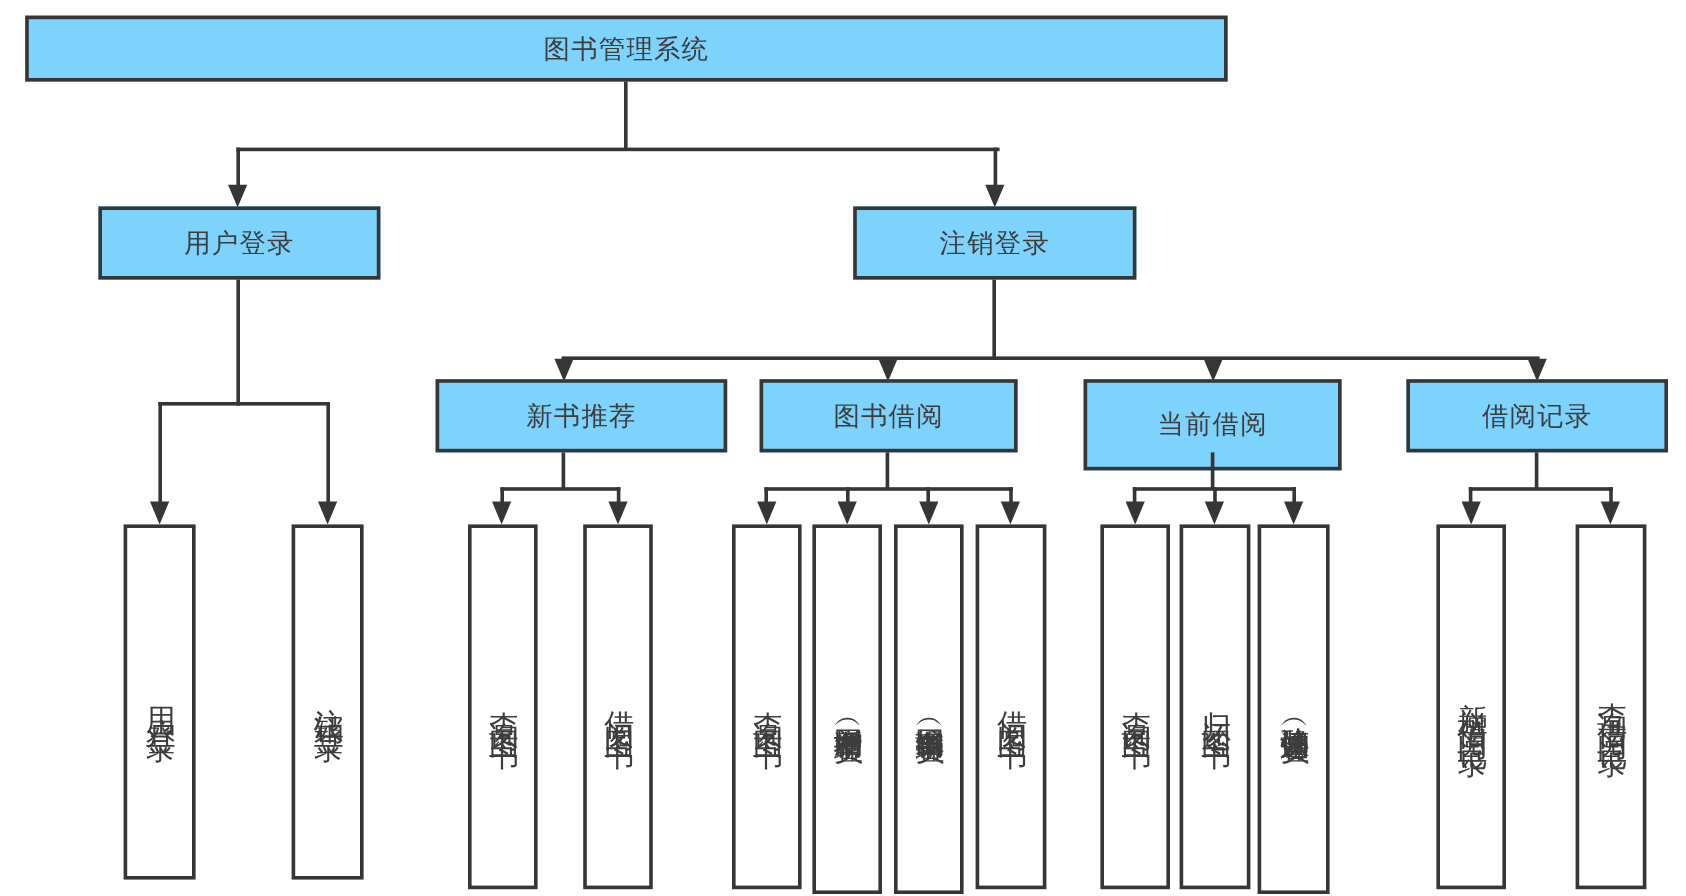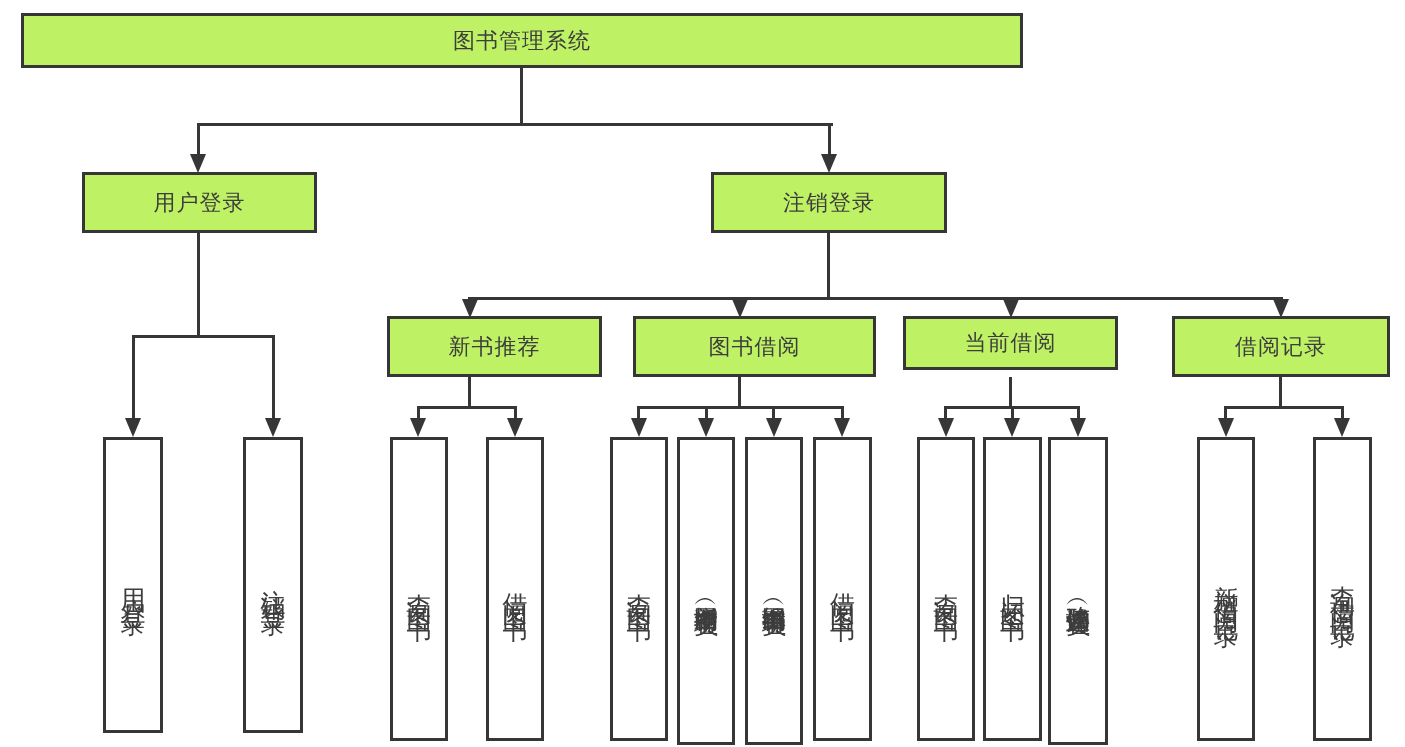--- a/index.html
+++ b/index.html
@@ -8,21 +8,21 @@
     width: 1405px;
     height: 747px;
     background: #ffffff;
     font-family: "Liberation Sans", sans-serif;
     overflow: hidden;
   }
   .node {
     position: absolute;
     box-sizing: border-box;
     border: 3px solid #363636;
-    background: #bef264;
+    background: #7dd3fc;
     display: flex;
     align-items: center;
     justify-content: center;
     color: #3d3d3d;
     font-size: 22px;
     letter-spacing: 1px;
     white-space: nowrap;
   }
   .vnode {
     position: absolute;
@@ -92,23 +92,23 @@
   <div class="line" style="left:272px; top:335px; width:3px; height:86px;"></div>
   <div class="arrow" style="left:265px; top:418px;"></div>
 
   <div class="line" style="left:827px; top:233px; width:3px; height:67px;"></div>
   <div class="line" style="left:468px; top:297px; width:815px; height:3px;"></div>
   <div class="arrow" style="left:462px; top:299px;"></div>
   <div class="arrow" style="left:732px; top:299px;"></div>
   <div class="arrow" style="left:1003px; top:299px;"></div>
   <div class="arrow" style="left:1273px; top:299px;"></div>
 
-  <div class="node" style="left:363px; top:316px; width:215px; height:61px;margin-left:24px;">新书推荐</div>
-  <div class="node" style="left:633px; top:316px; width:243px; height:61px;">图书借阅</div>
-  <div class="node" style="left:903px; top:316px; width:215px; height:54px;">当前借阅</div>
+  <div class="node" style="left:363px; top:316px; width:243px; height:61px;">新书推荐</div>
+  <div class="node" style="left:633px; top:316px; width:215px; height:61px;">图书借阅</div>
+  <div class="node" style="left:903px; top:316px; width:215px; height:76px;">当前借阅</div>
   <div class="node" style="left:1172px; top:316px; width:218px; height:61px;">借阅记录</div>
 
   <div class="line" style="left:468px; top:377px; width:3px; height:30px;"></div>
   <div class="line" style="left:417px; top:406px; width:100px; height:3px;"></div>
   <div class="line" style="left:417px; top:406px; width:3px; height:14px;"></div>
   <div class="arrow" style="left:410px; top:418px;"></div>
   <div class="line" style="left:514px; top:406px; width:3px; height:14px;"></div>
   <div class="arrow" style="left:507px; top:418px;"></div>
 
   <div class="line" style="left:738px; top:377px; width:3px; height:30px;"></div>

